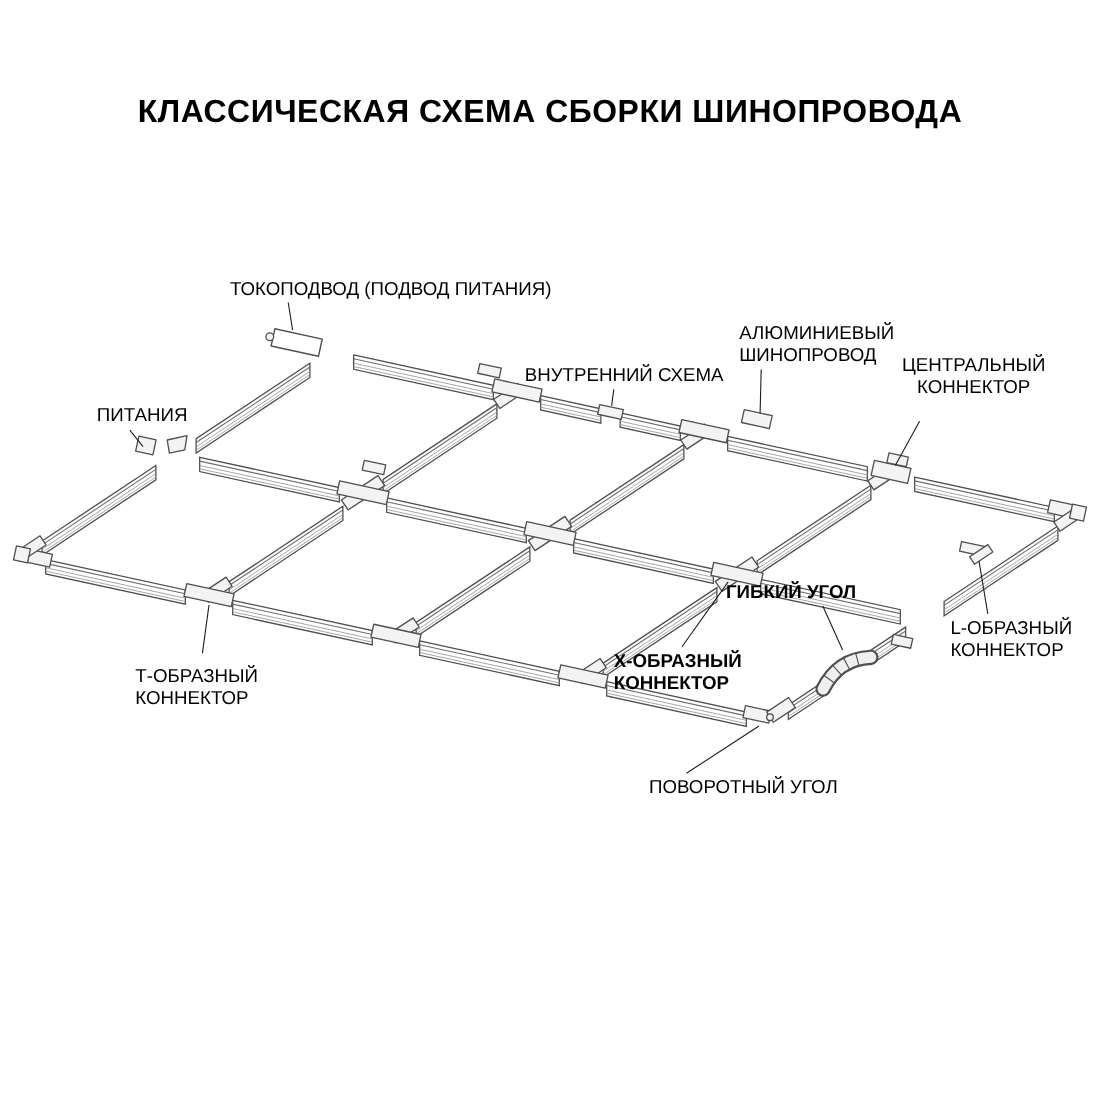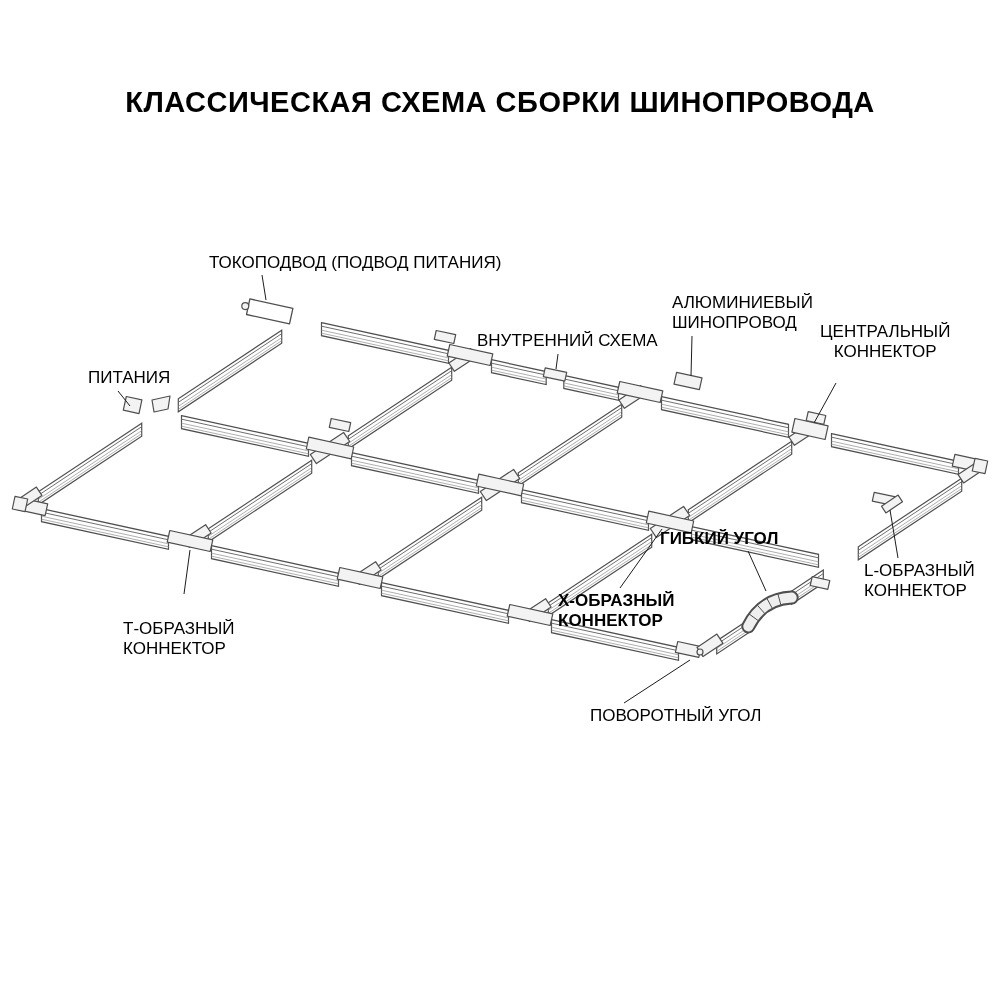--- a/index.html
+++ b/index.html
@@ -213,21 +213,21 @@
 
   <div class="lbl" style="left:660px;top:529px;font-weight:bold;">
     <span>ГИБКИЙ УГОЛ</span>
   </div>
 
   <div class="lbl center" style="left:864px;top:561px;width:116px;">
     <div>L-ОБРАЗНЫЙ</div>
     <div>КОННЕКТОР</div>
   </div>
 
-  <div class="lbl center" style="left:123px;top:619px;width:124px;">
+  <div class="lbl center" style="left:123px;top:605px;width:124px;">
     <div>Т-ОБРАЗНЫЙ</div>
     <div>КОННЕКТОР</div>
   </div>
 
   <div class="lbl center" style="left:558px;top:591px;width:124px;font-weight:bold;">
     <div>Х-ОБРАЗНЫЙ</div>
     <div>КОННЕКТОР</div>
   </div>
 
   <div class="lbl" style="left:590px;top:706px;">

